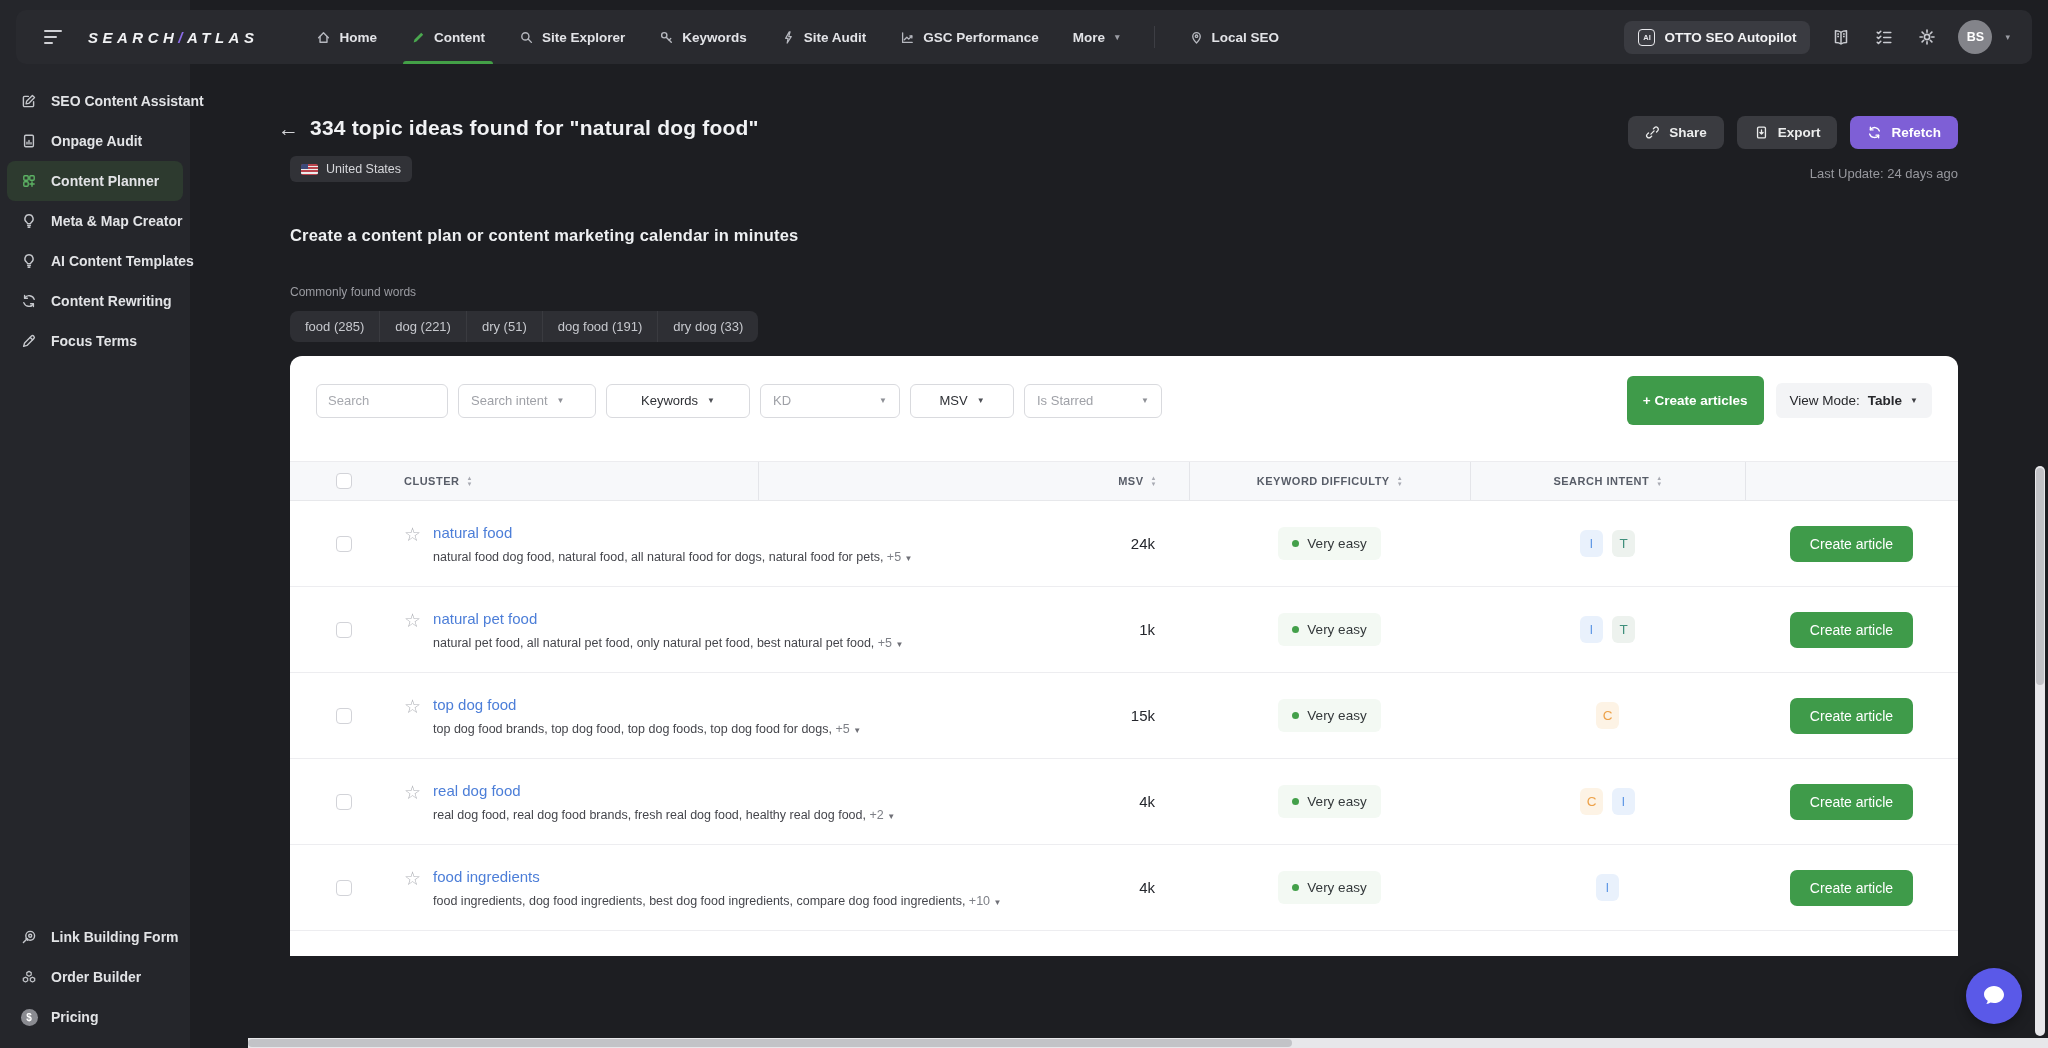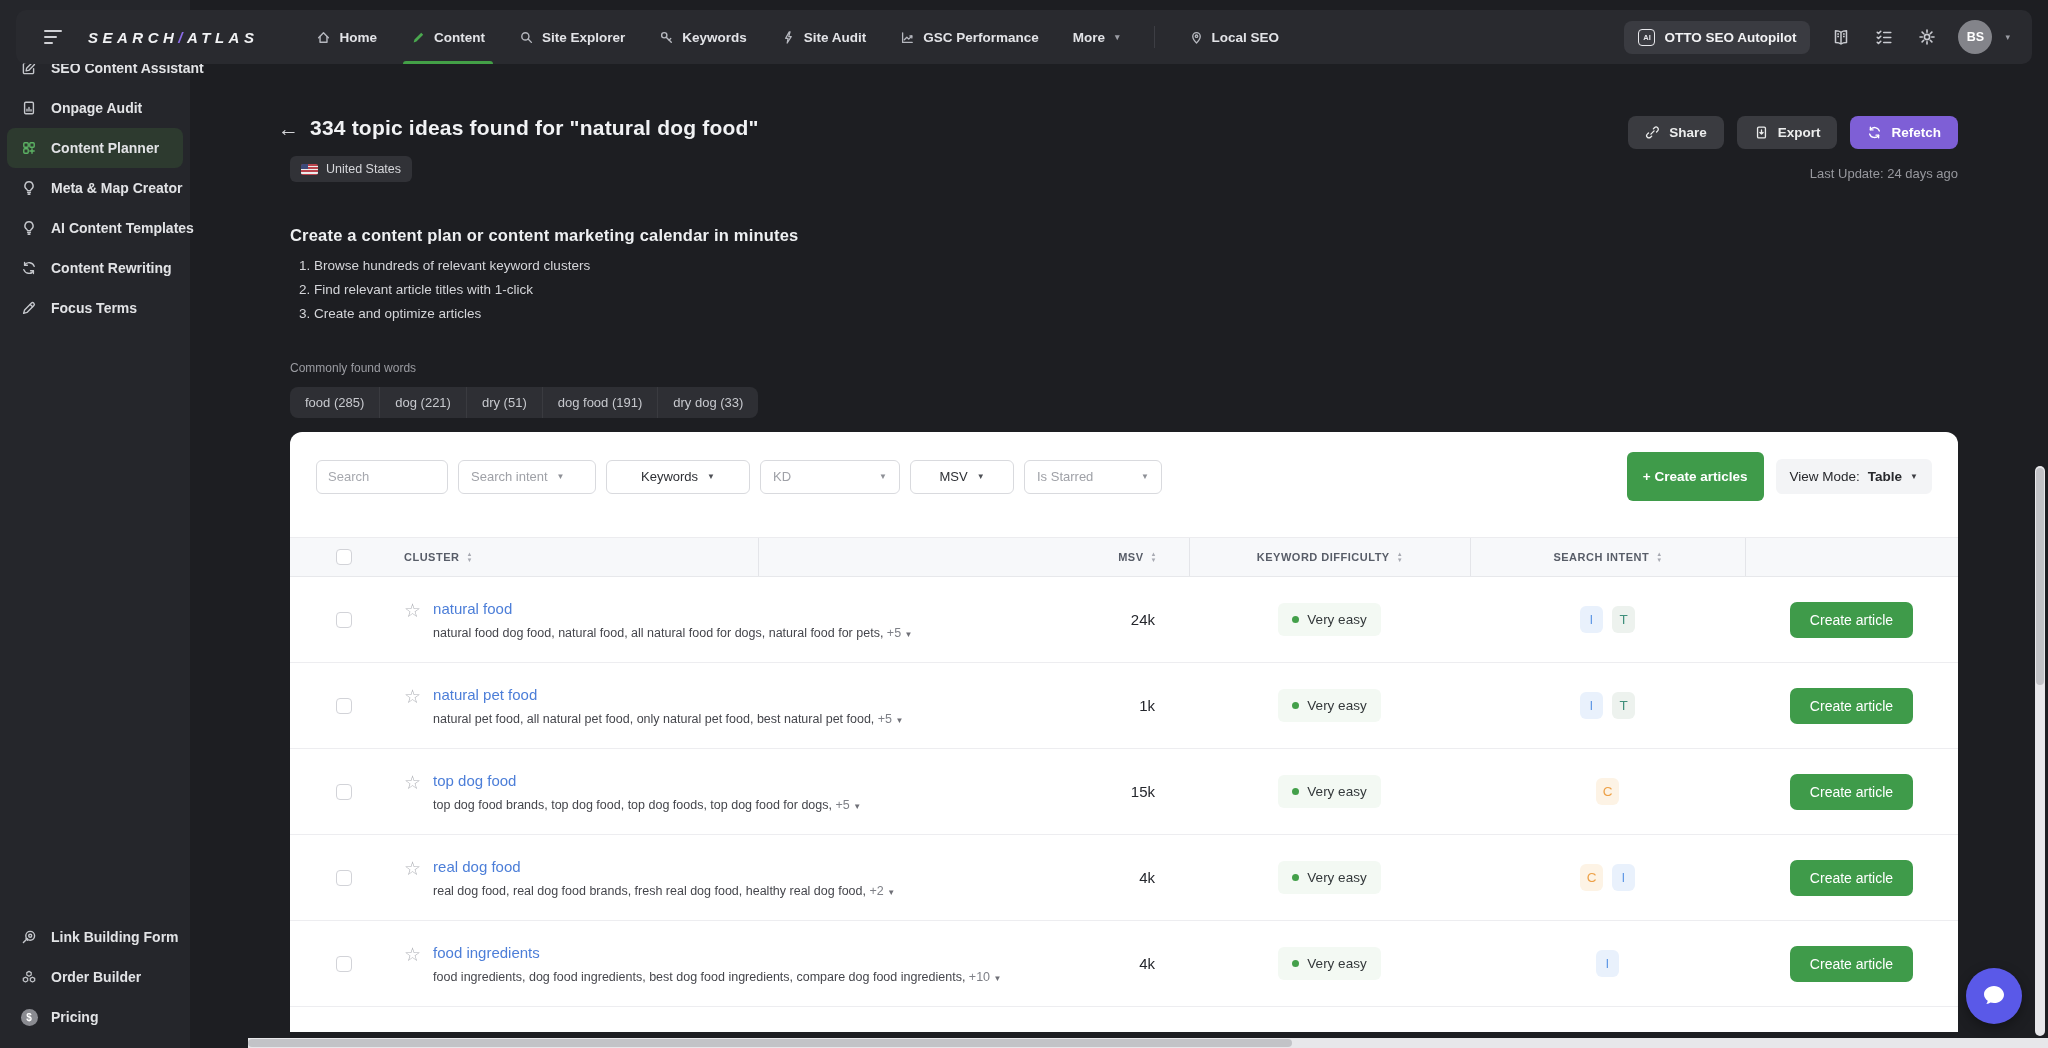--- a/index.html
+++ b/index.html
@@ -30,21 +30,21 @@
               padding:8px 14px; font-size:13.5px; font-weight:600; color:#f2f2f4; cursor:pointer; }
   .chip-ai { width:17px; height:17px; border:1.5px solid #e8e8ec; border-radius:4px; display:flex;
              align-items:center; justify-content:center; font-size:7.5px; font-weight:700; color:#e8e8ec; }
   .icon-btn { background:none; border:none; color:#c9cbd1; cursor:pointer; display:flex; padding:2px; }
   .avatar-wrap { display:flex; align-items:center; gap:13px; cursor:pointer; }
   .avatar { width:34px; height:34px; border-radius:50%; background:#83848a; color:#fff; font-size:12.5px;
             font-weight:700; display:flex; align-items:center; justify-content:center; }
   .avatar-caret { font-size:9px; color:#9b9da4; }
 
   
-  .sidebar { position:absolute; left:0; top:0; bottom:0; width:190px; background:#25262b; padding-top:48px; z-index:10; }
+  .sidebar { position:absolute; left:0; top:0; bottom:0; width:190px; background:#25262b; padding-top:81px; z-index:10; }
   .side-item { display:flex; align-items:center; gap:13px; height:40px; padding:0 13px; margin:0 7px;
                border-radius:8px; font-size:14px; font-weight:600; color:#e2e3e6; cursor:pointer; white-space:nowrap; }
   .side-item .ic { color:#c5c7cc; width:18px; display:flex; justify-content:center; flex:none; }
   .side-item.active { background:#2d3a2f; }
   .side-item.active .ic { color:#5cb264; }
   .side-footer { position:absolute; bottom:11px; left:0; right:0; }
   .ic-dollar { width:17px; height:17px; border-radius:50%; background:#8a8b91; color:#fff; font-size:10px;
                font-weight:700; display:flex; align-items:center; justify-content:center; }
 
   
@@ -413,25 +413,20 @@
           </span>
           <span>Refetch</span>
         </button>
       </div>
       <span class="last-update">Last Update: 24 days ago</span>
     </div>
   </div>
 
   <div class="intro">
     <h2>Create a content plan or content marketing calendar in minutes</h2>
-    <ol>
-      <li>Browse hundreds of relevant keyword clusters</li>
-      <li>Find relevant article titles with 1-click</li>
-      <li>Create and optimize articles</li>
-    </ol>
   </div>
 
   <div class="common">
     <div class="common-label">Commonly found words</div>
     <div class="word-chips">
       <span class="word-chip">food (285)</span>
       <span class="word-chip">dog (221)</span>
       <span class="word-chip">dry (51)</span>
       <span class="word-chip">dog food (191)</span>
       <span class="word-chip">dry dog (33)</span>

